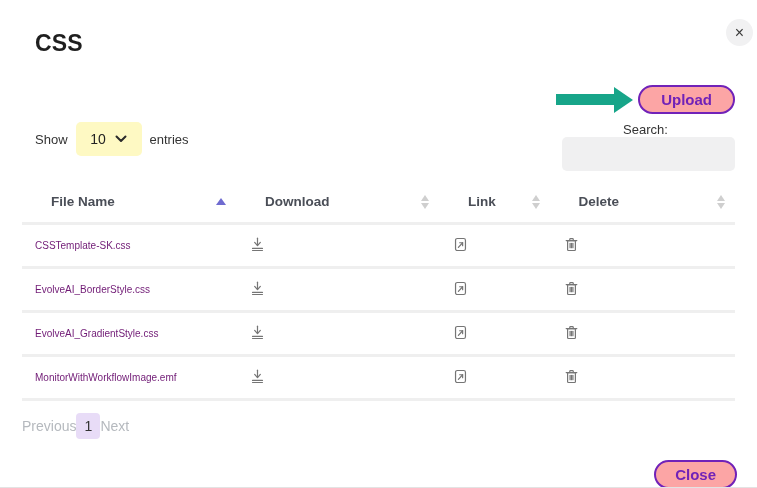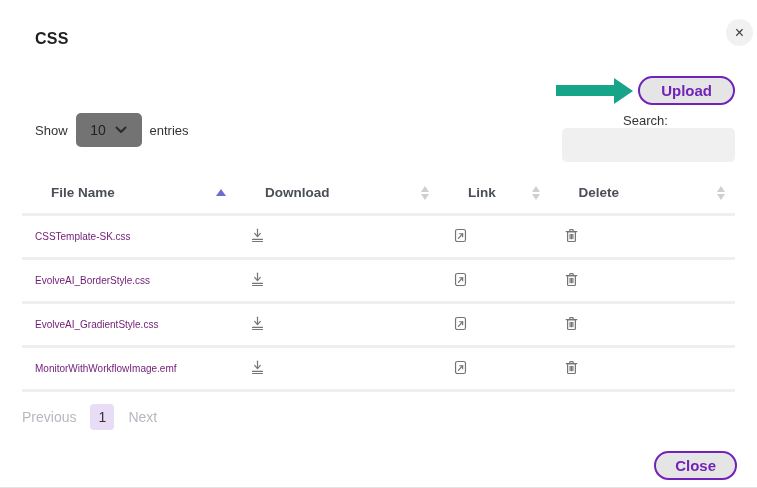--- a/index.html
+++ b/index.html
@@ -5,47 +5,47 @@
   * { margin:0; padding:0; box-sizing:border-box; }
   html,body { width:757px; height:488px; }
   body {
     font-family:"Liberation Sans", sans-serif;
     background:#ffffff; color:#212529; position:relative; overflow:hidden;
     border-bottom:1px solid #e3e3e3;
   }
   .modal { position:relative; width:757px; height:488px; padding:0 22px; }
 
   
-  .modal-title { font-size:16px; font-weight:bold; color:#1f1f1f; padding-top:30px; margin-left:13px; letter-spacing:.2px; }
+  .modal-title { font-size:23px; font-weight:bold; color:#1f1f1f; padding-top:30px; margin-left:13px; letter-spacing:.2px; }
 
   
   .close-x {
     position:absolute; top:19px; right:4px; width:27px; height:27px;
     border:none; border-radius:50%; background:#f1f1f2; color:#3a3a3a;
     font-size:16px; line-height:27px; text-align:center; cursor:pointer;
     font-family:"Liberation Sans", sans-serif;
   }
 
   
   .upload-row { display:flex; justify-content:flex-end; align-items:center; margin-top:27px; height:31px; }
   .pointer-arrow { display:flex; align-items:center; margin-right:5px; }
   .pointer-shaft { width:58px; height:11px; background:#17a589; display:block; }
   .pointer-head { width:0; height:0; border-left:19px solid #17a589; border-top:13px solid transparent; border-bottom:13px solid transparent; display:block; }
   .btn-pill {
-    background:#e5e5e5; border:2px solid #7122b8; color:#7122b8;
+    background:#fca5a5; border:2px solid #7122b8; color:#7122b8;
     border-radius:16px; font-size:15px; font-weight:bold; cursor:pointer;
     font-family:"Liberation Sans", sans-serif;
   }
   .upload-btn { padding:4px 21px; }
 
   
   .controls-row { display:flex; justify-content:space-between; align-items:flex-start; margin-top:7px;gap:36px; }
   .length-ctrl { display:flex; align-items:center; font-size:13px; color:#333; margin-left:13px; }
   .select-box {
-    width:66px; height:34px; background:#737373; border-radius:5px; margin:0 8px;
+    width:66px; height:34px; background:#fef9c3; border-radius:5px; margin:0 8px;
     display:flex; align-items:center; justify-content:center; gap:9px;
     font-size:14px; color:#222; cursor:pointer;
   }
   .chev svg { display:block; }
   .search-ctrl { display:flex; align-items:center; font-size:13px; color:#333;flex-direction:column; }
   .search-ctrl label { margin-right:6px; }
   .search-input {
     width:173px; height:34px; background:#f0f0f1; border:none; border-radius:5px;
     font-size:14px; padding:0 10px; outline:none; font-family:"Liberation Sans", sans-serif;
   }
@@ -68,21 +68,21 @@
   tbody tr { border-top:3px solid #efefef; }
   table { border-bottom:3px solid #efefef; }
   td { padding:11px 10px 11px 13px; font-size:10px; color:#701a75; }
   td.filename { word-break:break-all; line-height:1.55; padding-right:28px; }
   .icon-btn { background:none; border:none; cursor:pointer; padding:0; display:inline-block; line-height:0; }
   .icon-btn svg { stroke:#757575; fill:none; stroke-width:1.7; stroke-linecap:round; stroke-linejoin:round; }
 
   
   .footer-row { display:flex; justify-content:space-between; align-items:center; padding:12px 0 0 0; }
   .info-text { font-size:14px; color:#333; }
-  .pagination { display:flex; align-items:center; gap:14px; font-size:14px; margin-right:2px; }
+  .pagination { display:flex; align-items:center; font-size:14px; margin-right:2px; }
   .page-link { color:#b5b9be; cursor:default; }
   .page-current {
     background:#e8dcf7; color:#333; border-radius:4px; min-width:24px; height:26px;
     display:inline-flex; align-items:center; justify-content:center; padding:0 7px; cursor:pointer;
   }
   .close-row { display:flex; justify-content:flex-end; margin-top:21px; }
   .close-btn { padding:4px 19px; margin-right:-2px; }
 </style>
 </head>
 <body>

